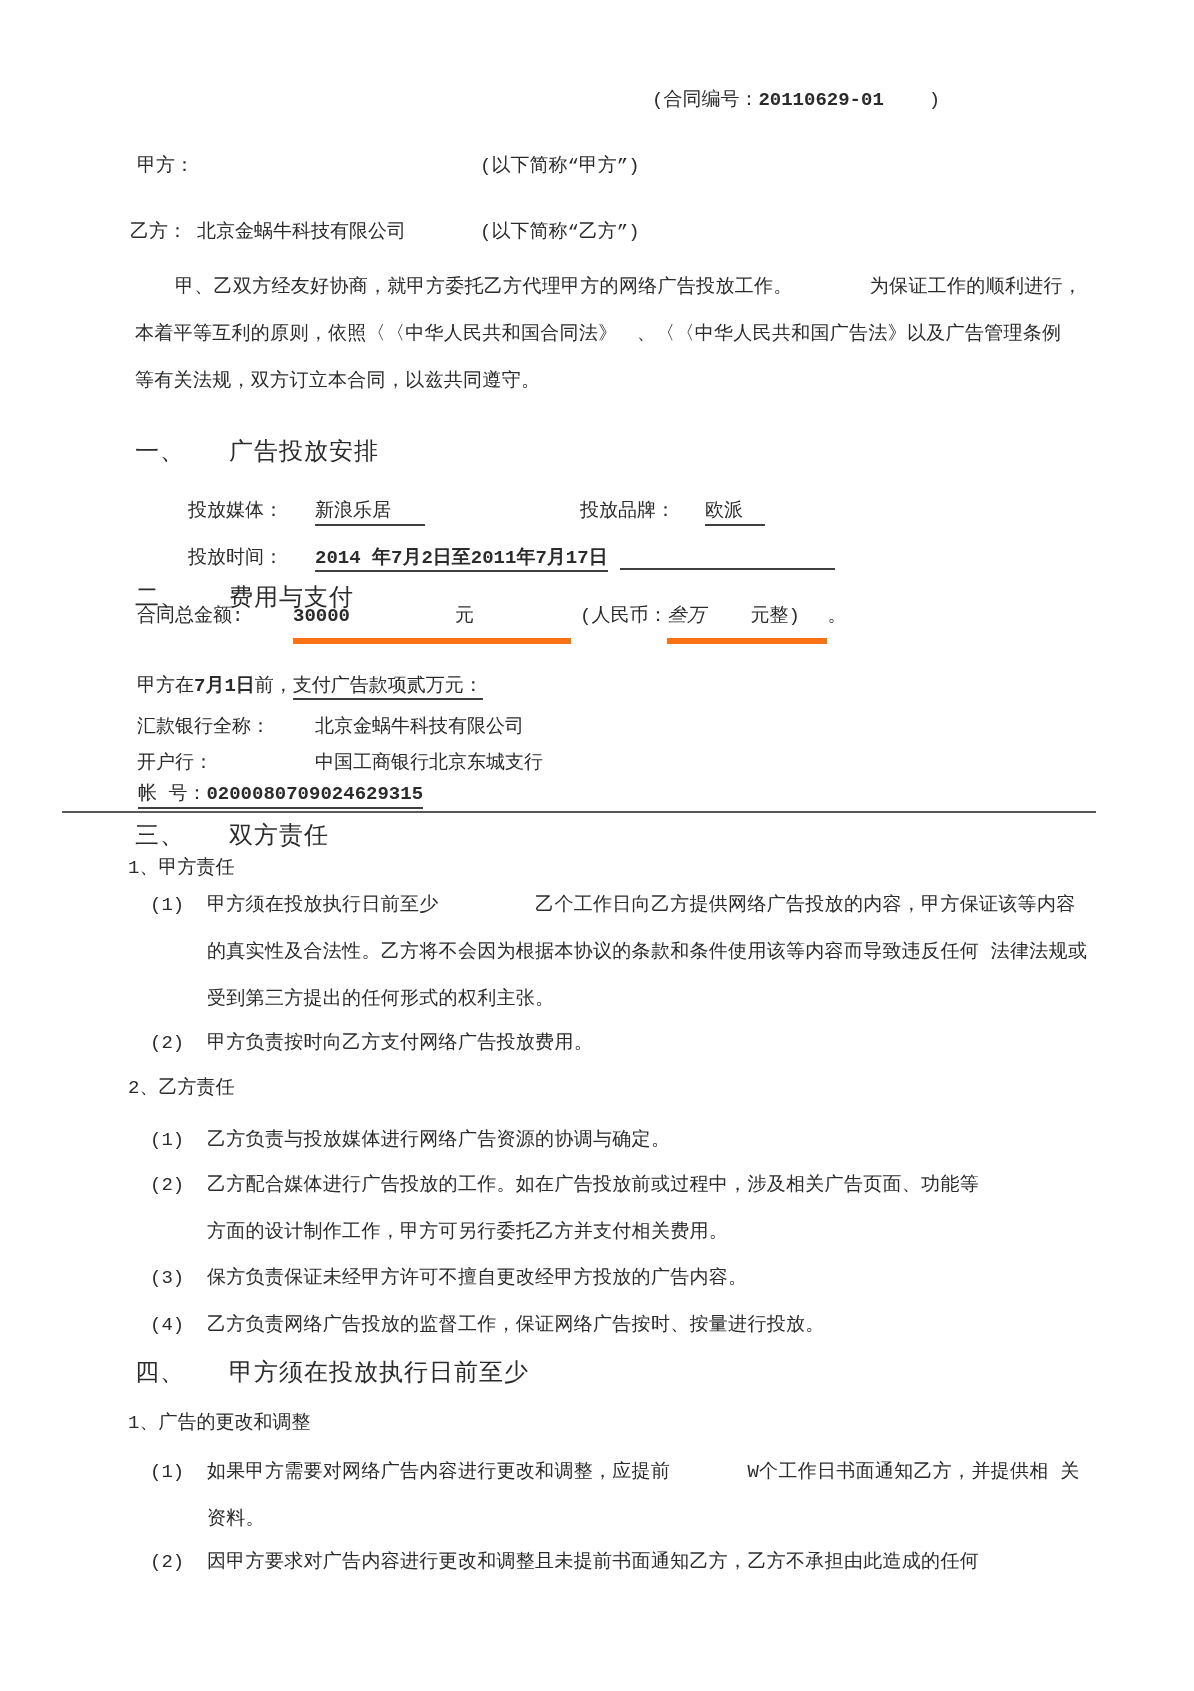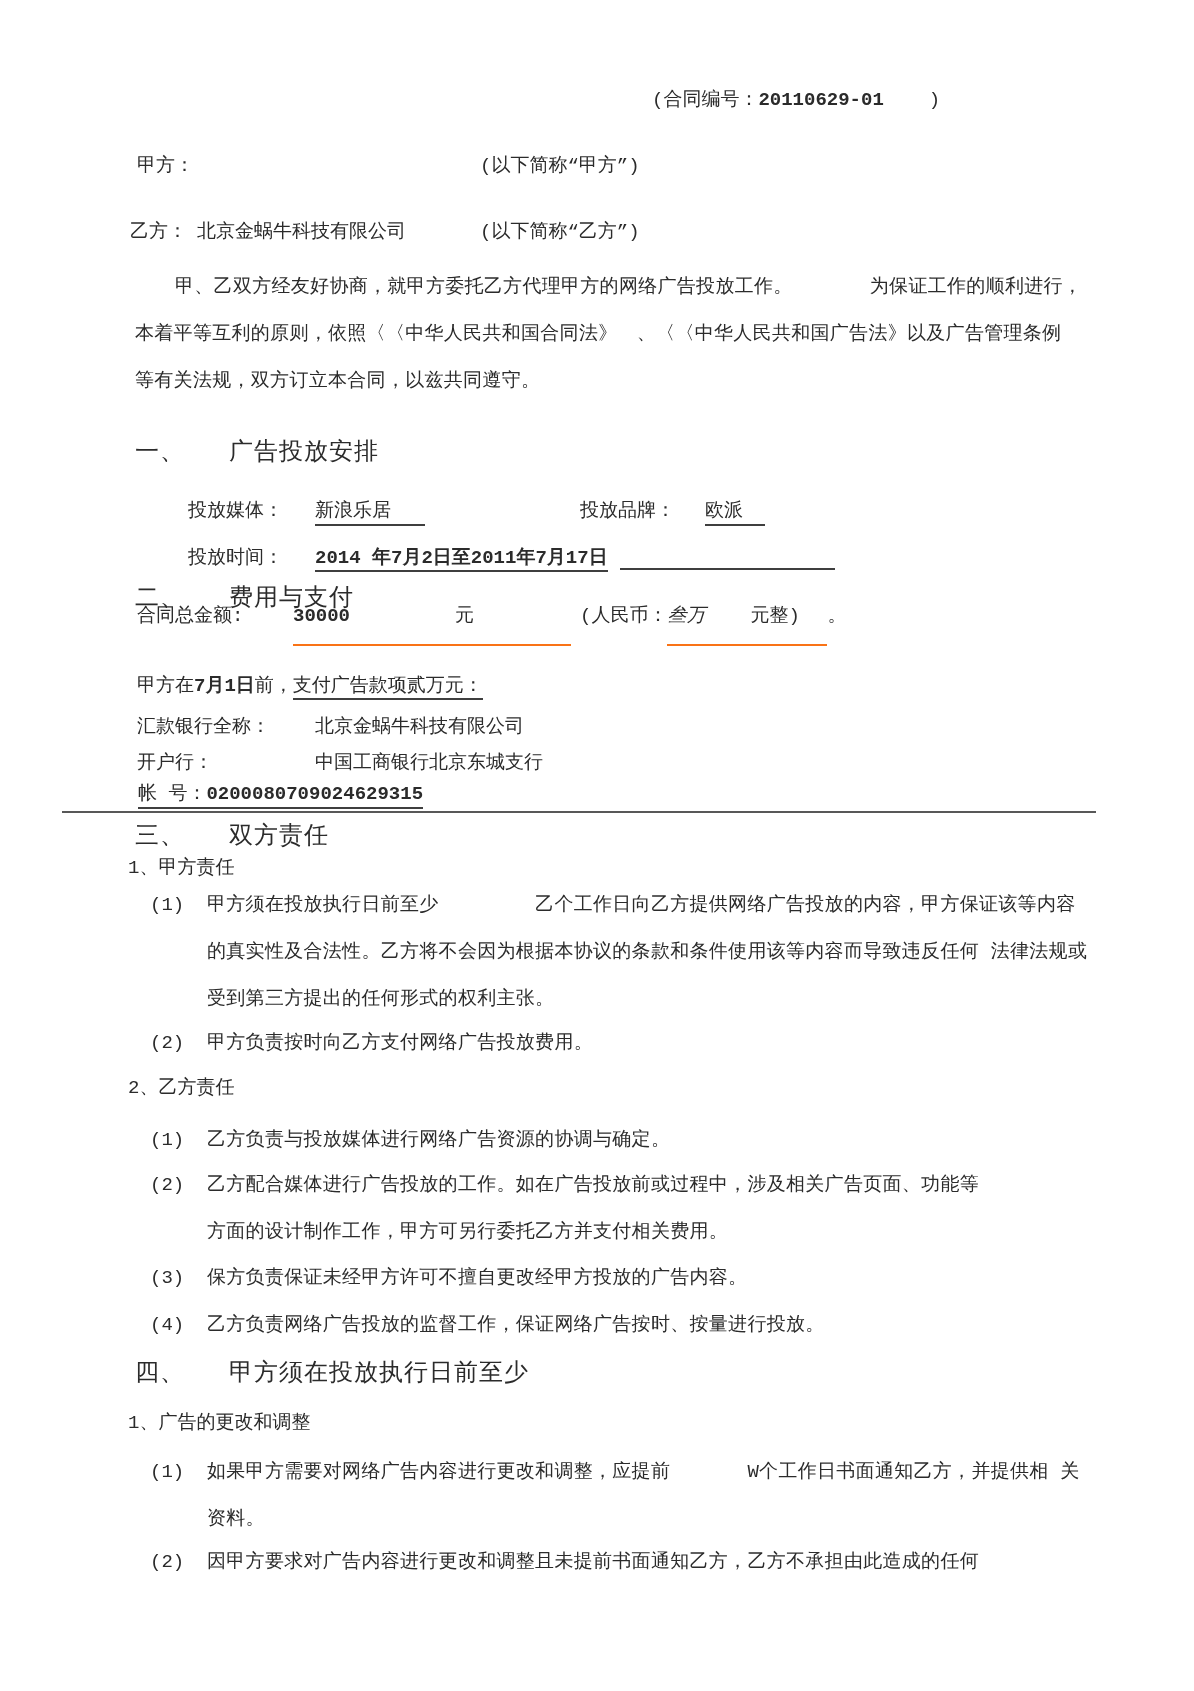--- a/index.html
+++ b/index.html
@@ -11,21 +11,21 @@
     background:#ffffff;
     font-family:"Liberation Sans","DejaVu Sans",sans-serif;
     color:#2b2b2b;
     font-size:19px;
     overflow:hidden;
   }
   .abs{position:absolute;font-family:Liberation Mono, monospace;}
   .row{left:0;width:100%;height:32px;}
   .at{position:absolute;white-space:nowrap;}
   .u{border-bottom:2px solid #3f3f3f;padding-bottom:1px;}
-  .ublock{display:inline-block;border-bottom:2px solid #f97316;padding-bottom:16px;}
+  .ublock{display:inline-block;border-bottom:6px solid #f97316;padding-bottom:10px;}
   .blank{display:inline-block;border-bottom:2px solid #3f3f3f;height:22px;vertical-align:bottom;}
   b{font-weight:bold;}
   .heading{left:135px;font-size:24px;display:flex;gap:44px;letter-spacing:1px;white-space:nowrap;}
   .subtitle{left:128px;white-space:nowrap;}
   .item{left:150px;display:flex;align-items:flex-start;}
   .inum{width:57px;flex:none;line-height:47px;}
   .itext{width:905px;white-space:pre-line;line-height:47px;letter-spacing:0.3px;}
   .preamble{left:135px;width:1000px;line-height:47px;white-space:pre-line;text-indent:40px;letter-spacing:0.3px;}
   .divider{height:2px;background:#585858;}
   .slant{font-style:italic;}

